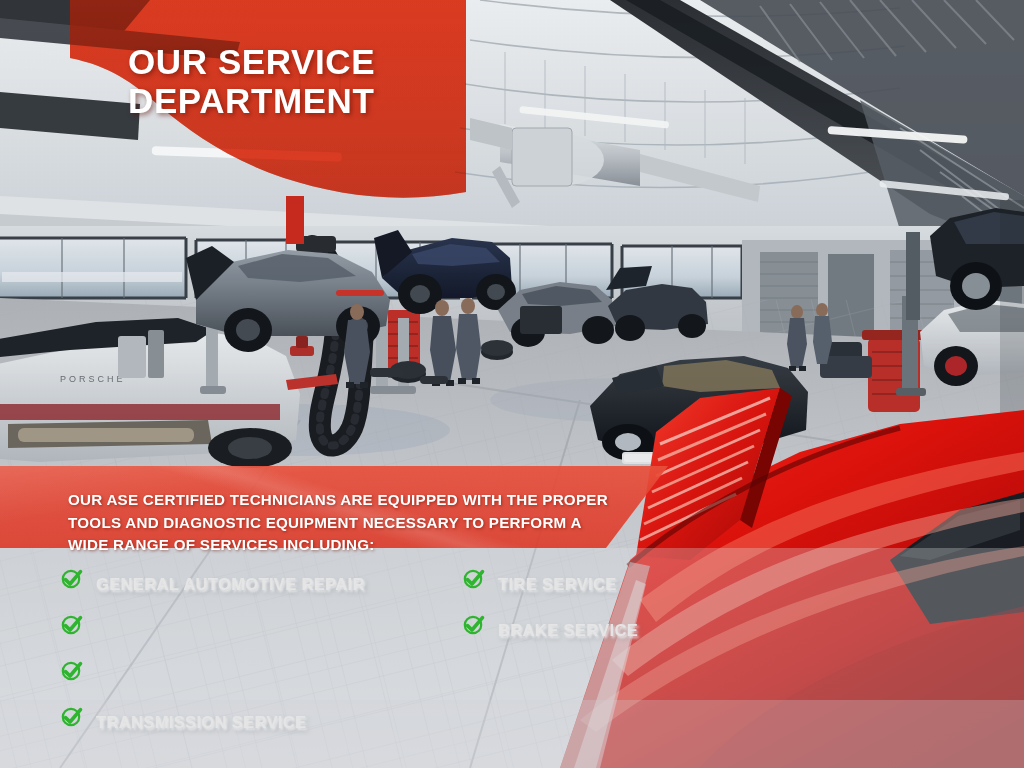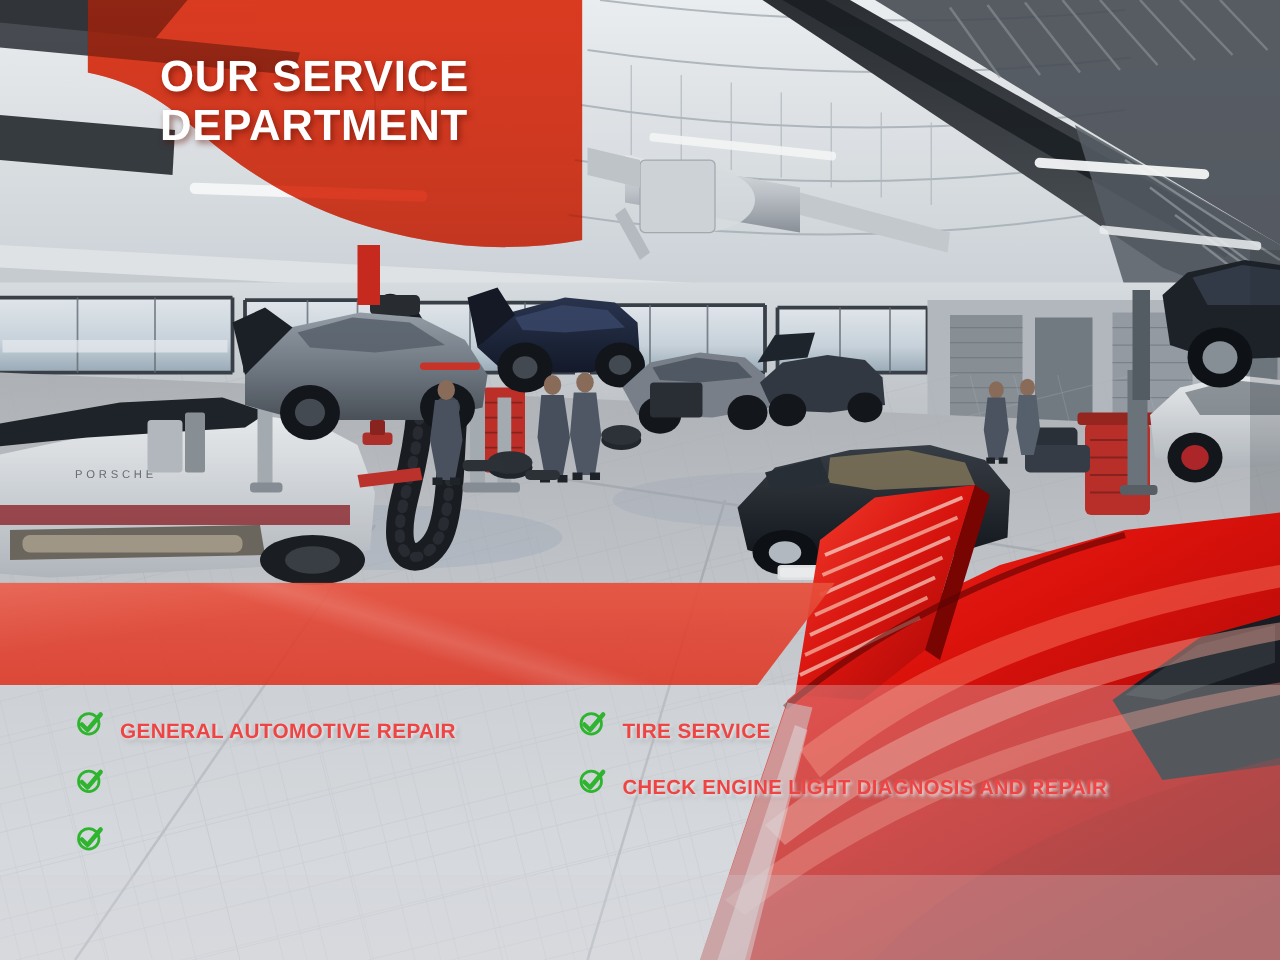--- a/index.html
+++ b/index.html
@@ -117,21 +117,21 @@
     height: 46px;
     gap: 12px;
   }
   .check-icon {
     flex: 0 0 auto;
     width: 24px; height: 24px;
     position: relative;
   }
   .check-icon svg { display: block; }
   .check-label {
-    color: #ef4444;
+    color: #e5e5e5;
     font-size: 16.6px;
     font-weight: bold;
     letter-spacing: 0.3px;
     text-transform: uppercase;
     white-space: nowrap;
     text-shadow: 1.5px 1.5px 3px rgba(255,255,255,0.85),
                  2.5px 2.5px 4px rgba(120,125,135,0.55);
     margin-top: 11px;
   }
   .col-right .check-label { font-size: 16.6px; }
@@ -543,20 +543,21 @@
       </g>
     </svg>
   </div>
 
   <div class="title-banner"></div>
   <div class="title-banner-2"></div>
   <h1 class="title-text">OUR SERVICE DEPARTMENT</h1>
 
   <div class="mid-band"></div>
   <div class="mid-band-sheen"></div>
+  <p class="mid-band-text">OUR ASE CERTIFIED TECHNICIANS ARE EQUIPPED WITH THE PROPER TOOLS AND DIAGNOSTIC EQUIPMENT NECESSARY TO PERFORM A WIDE RANGE OF SERVICES INCLUDING:</p>
 
   <div class="checklist">
 
     <div class="col col-left">
 
       <div class="check-row">
         <span class="check-icon">
           <svg width="24" height="24" viewBox="0 0 24 24">
             <circle cx="11" cy="12" r="8.2" fill="none" stroke="#2FB42F" stroke-width="2.2"></circle>
             <path d="M5.5 12.6 L 10 17 L 20.5 4.6" fill="none" stroke="#2FB42F" stroke-width="3.6" stroke-linecap="round" stroke-linejoin="round"></path>
@@ -576,43 +577,52 @@
 
       <div class="check-row">
         <span class="check-icon">
           <svg width="24" height="24" viewBox="0 0 24 24">
             <circle cx="11" cy="12" r="8.2" fill="none" stroke="#2FB42F" stroke-width="2.2"></circle>
             <path d="M5.5 12.6 L 10 17 L 20.5 4.6" fill="none" stroke="#2FB42F" stroke-width="3.6" stroke-linecap="round" stroke-linejoin="round"></path>
           </svg>
         </span>
       </div>
 
+      <div class="check-row">
+        <span class="check-icon">
+          <svg width="24" height="24" viewBox="0 0 24 24">
+            <circle cx="11" cy="12" r="8.2" fill="none" stroke="#2FB42F" stroke-width="2.2"></circle>
+            <path d="M5.5 12.6 L 10 17 L 20.5 4.6" fill="none" stroke="#2FB42F" stroke-width="3.6" stroke-linecap="round" stroke-linejoin="round"></path>
+          </svg>
+        </span>
+        <span class="check-label">TRANSMISSION SERVICE</span>
+      </div>
 
     </div>
 
     <div class="col col-right">
 
       <div class="check-row">
         <span class="check-icon">
           <svg width="24" height="24" viewBox="0 0 24 24">
             <circle cx="11" cy="12" r="8.2" fill="none" stroke="#2FB42F" stroke-width="2.2"></circle>
             <path d="M5.5 12.6 L 10 17 L 20.5 4.6" fill="none" stroke="#2FB42F" stroke-width="3.6" stroke-linecap="round" stroke-linejoin="round"></path>
           </svg>
         </span>
         <span class="check-label">TIRE SERVICE</span>
       </div>
 
-
-      <div class="check-row long">
+      <div class="check-row">
         <span class="check-icon">
           <svg width="24" height="24" viewBox="0 0 24 24">
             <circle cx="11" cy="12" r="8.2" fill="none" stroke="#2FB42F" stroke-width="2.2"></circle>
             <path d="M5.5 12.6 L 10 17 L 20.5 4.6" fill="none" stroke="#2FB42F" stroke-width="3.6" stroke-linecap="round" stroke-linejoin="round"></path>
           </svg>
         </span>
-        <span class="check-label">CHECK ENGINE LIGHT DIAGNOSIS AND REPAIR</span>
+        <span class="check-label">BRAKE SERVICE</span>
       </div>
+
 
 
     </div>
   </div>
 
 </div>
 
 </body></html>

